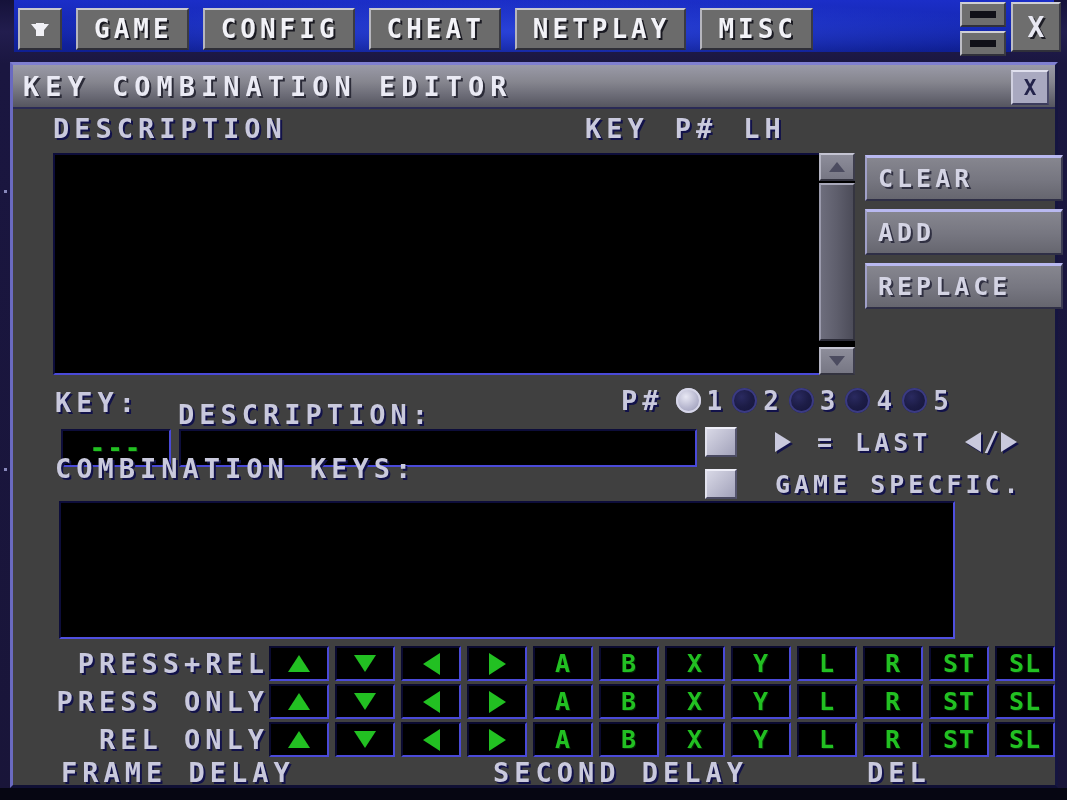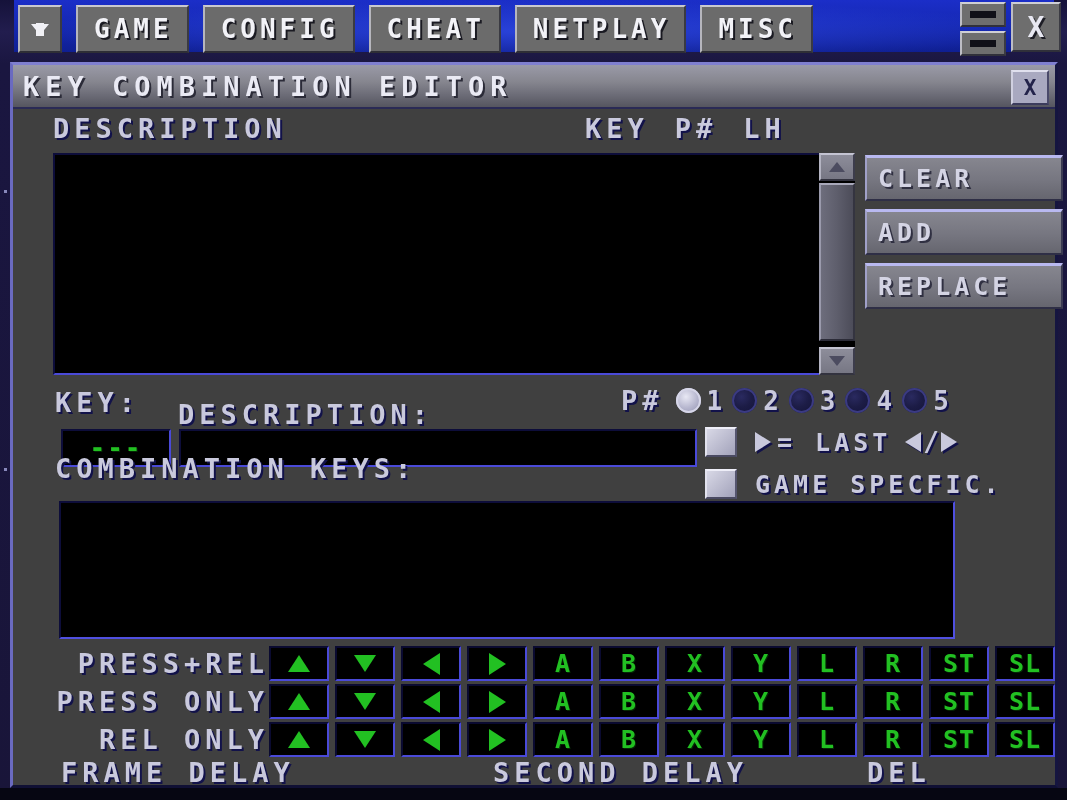--- a/index.html
+++ b/index.html
@@ -63,21 +63,21 @@
     border-bottom: 2px solid #2e2e36;
     color: #f2f2f7;
     font-family: "DejaVu Sans Mono", monospace;
     font-size: 26px;
     font-weight: bold;
     letter-spacing: 4px;
     line-height: 1;
     padding: 7px 14px 8px 16px;
     text-shadow: 2px 2px 0 #1a1a22;
     box-sizing: border-box;
-    height: 48px;
+    height: 42px;
     display: flex;
     align-items: center;
     cursor: pointer;
     user-select: none;
   }
   .mbtn-small {
     width: 44px;
     padding: 0;
     justify-content: center;
     letter-spacing: 0;
@@ -343,21 +343,21 @@
     box-shadow: inset 0 0 0 2px #d6d6e8;
   }
   .radio-lbl {
     color:#c9c9dd;
     font-family:"DejaVu Sans Mono", monospace;
     font-size: 26px; font-weight:bold;
     text-shadow: 2px 2px 0 #12124a;
   }
 
   
-  .chk-row { position:absolute; display:flex; align-items:center; }
+  .chk-row { position:absolute; display:flex; align-items:center;gap:20px; }
   #chk-last-row { left: 692px; top: 318px; }
   #chk-game-row { left: 692px; top: 360px; }
   .chkbox {
     width: 32px; height: 30px;
     background: linear-gradient(135deg,#d8d8e6 0%, #b8b8cc 60%, #a2a2ba 100%);
     border-top:2px solid #eeeef8;
     border-left:2px solid #e2e2ee;
     border-right:2px solid #55556e;
     border-bottom:2px solid #4a4a62;
     box-sizing:border-box;

